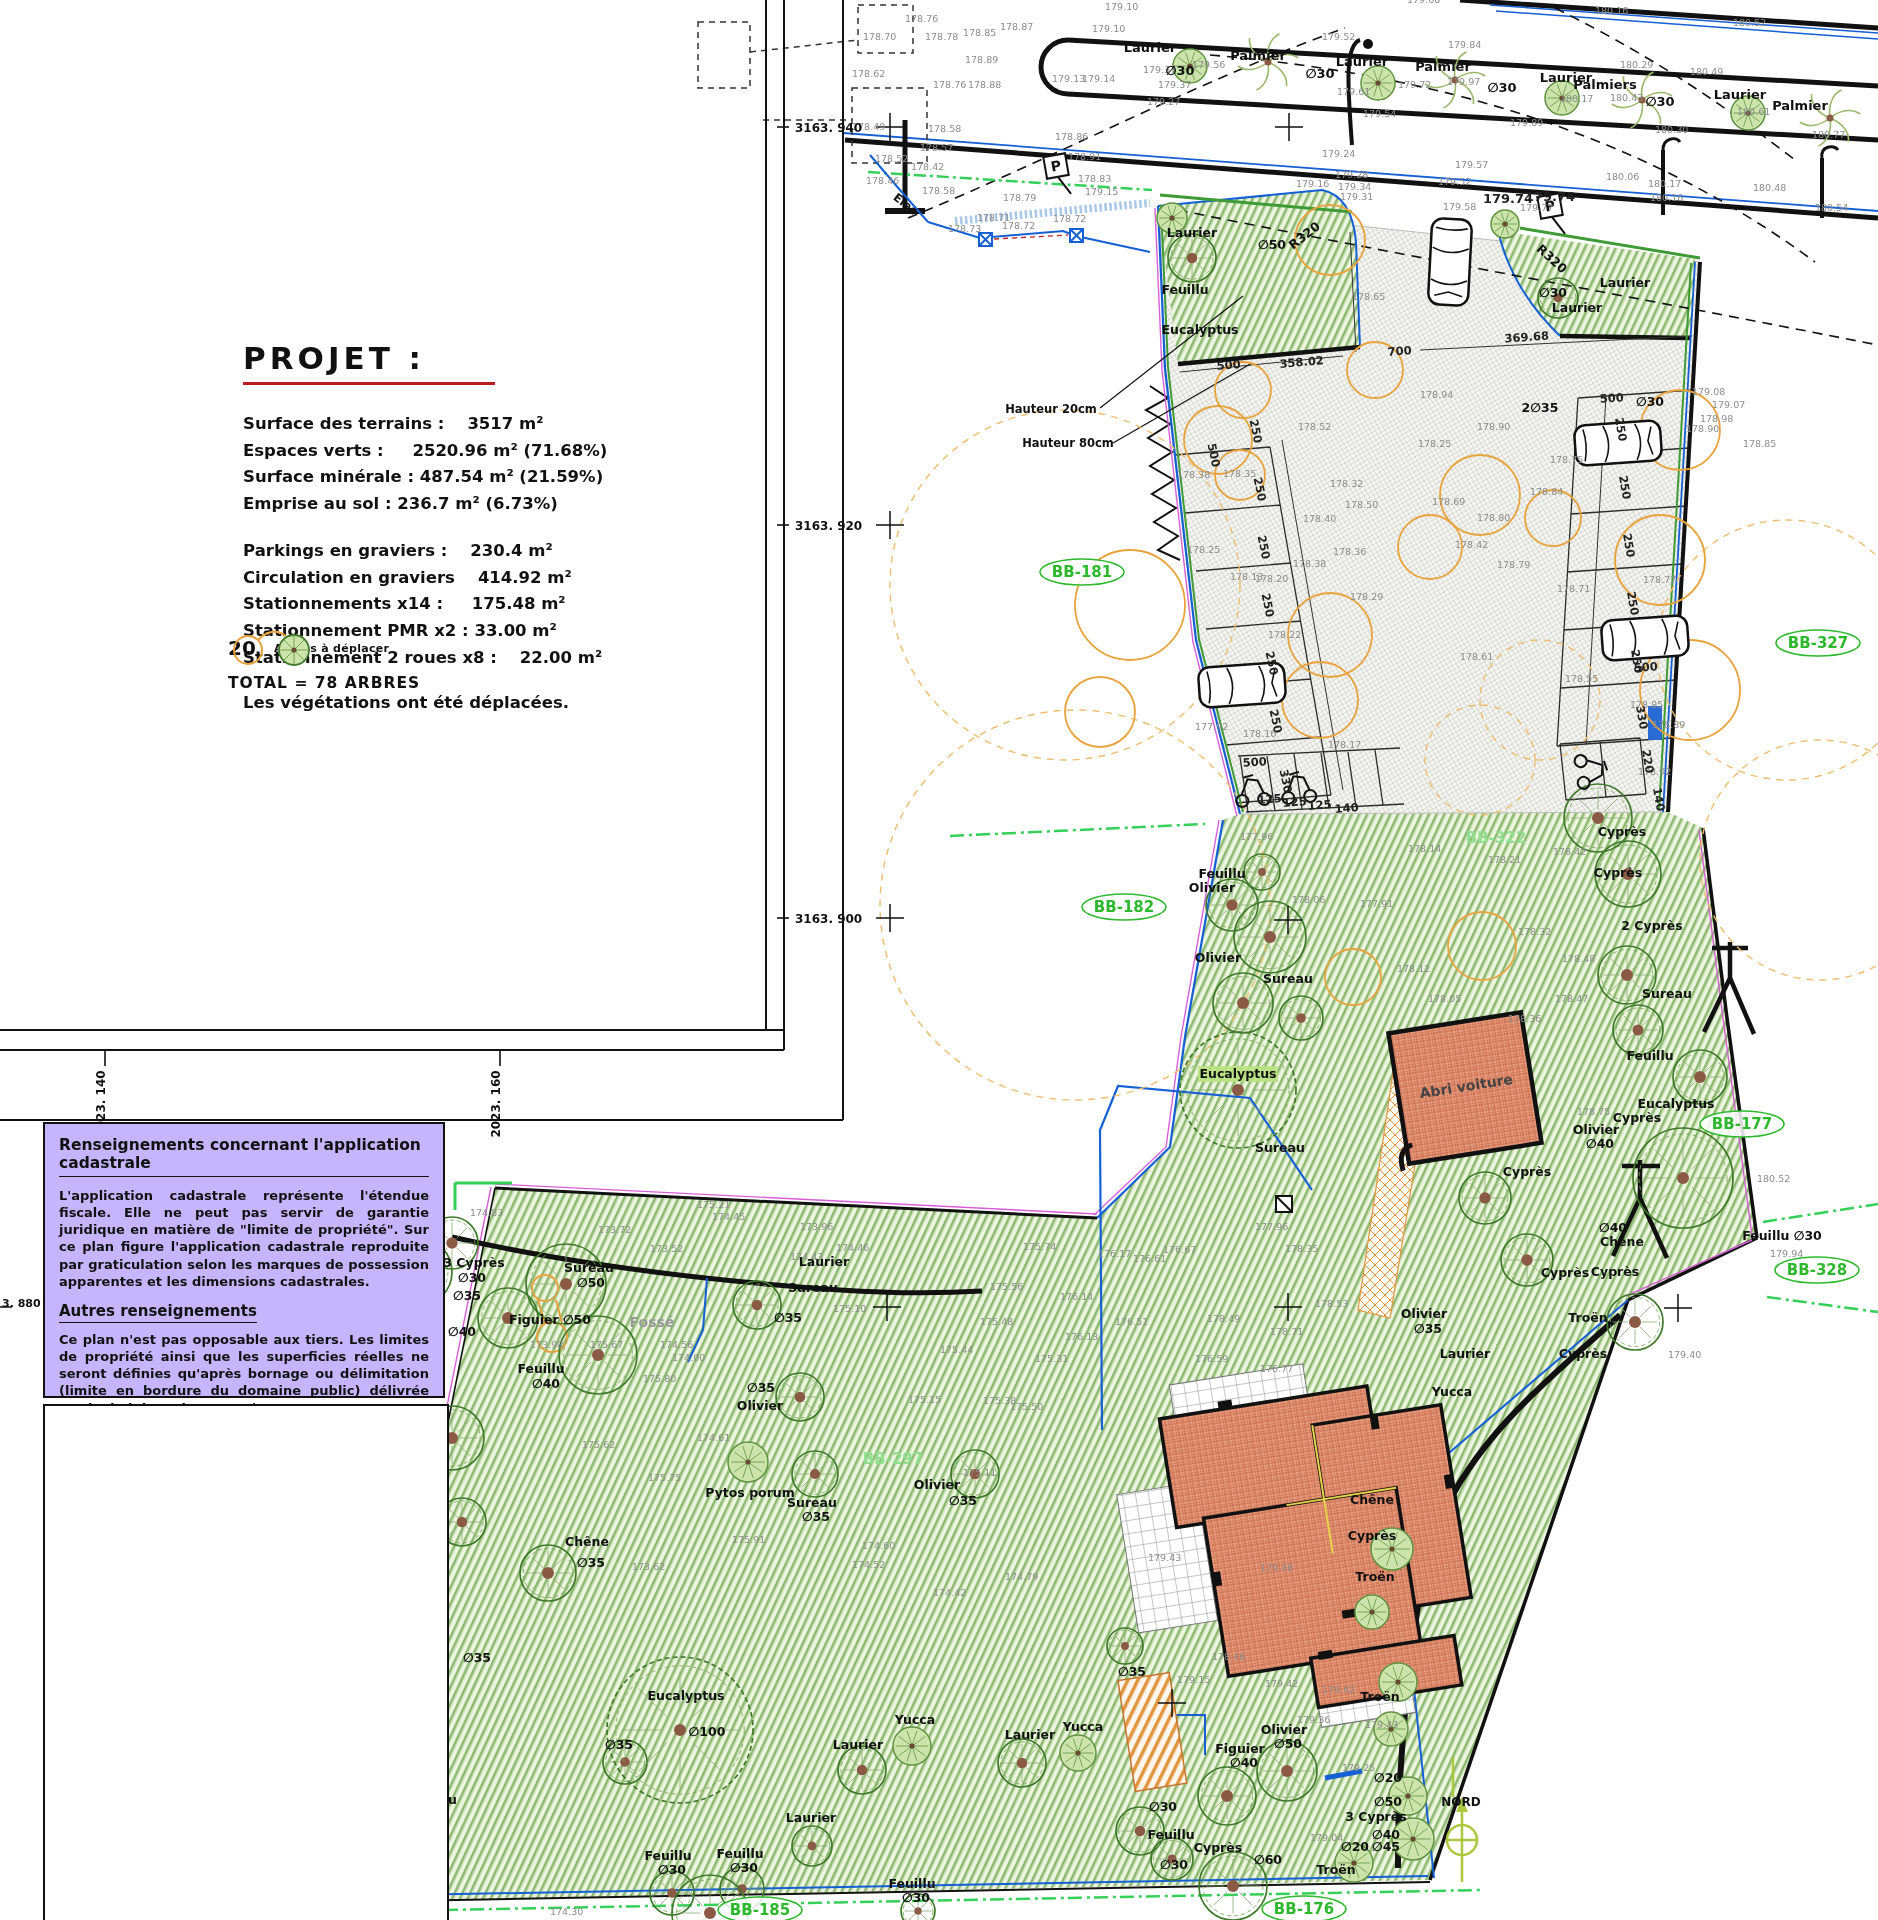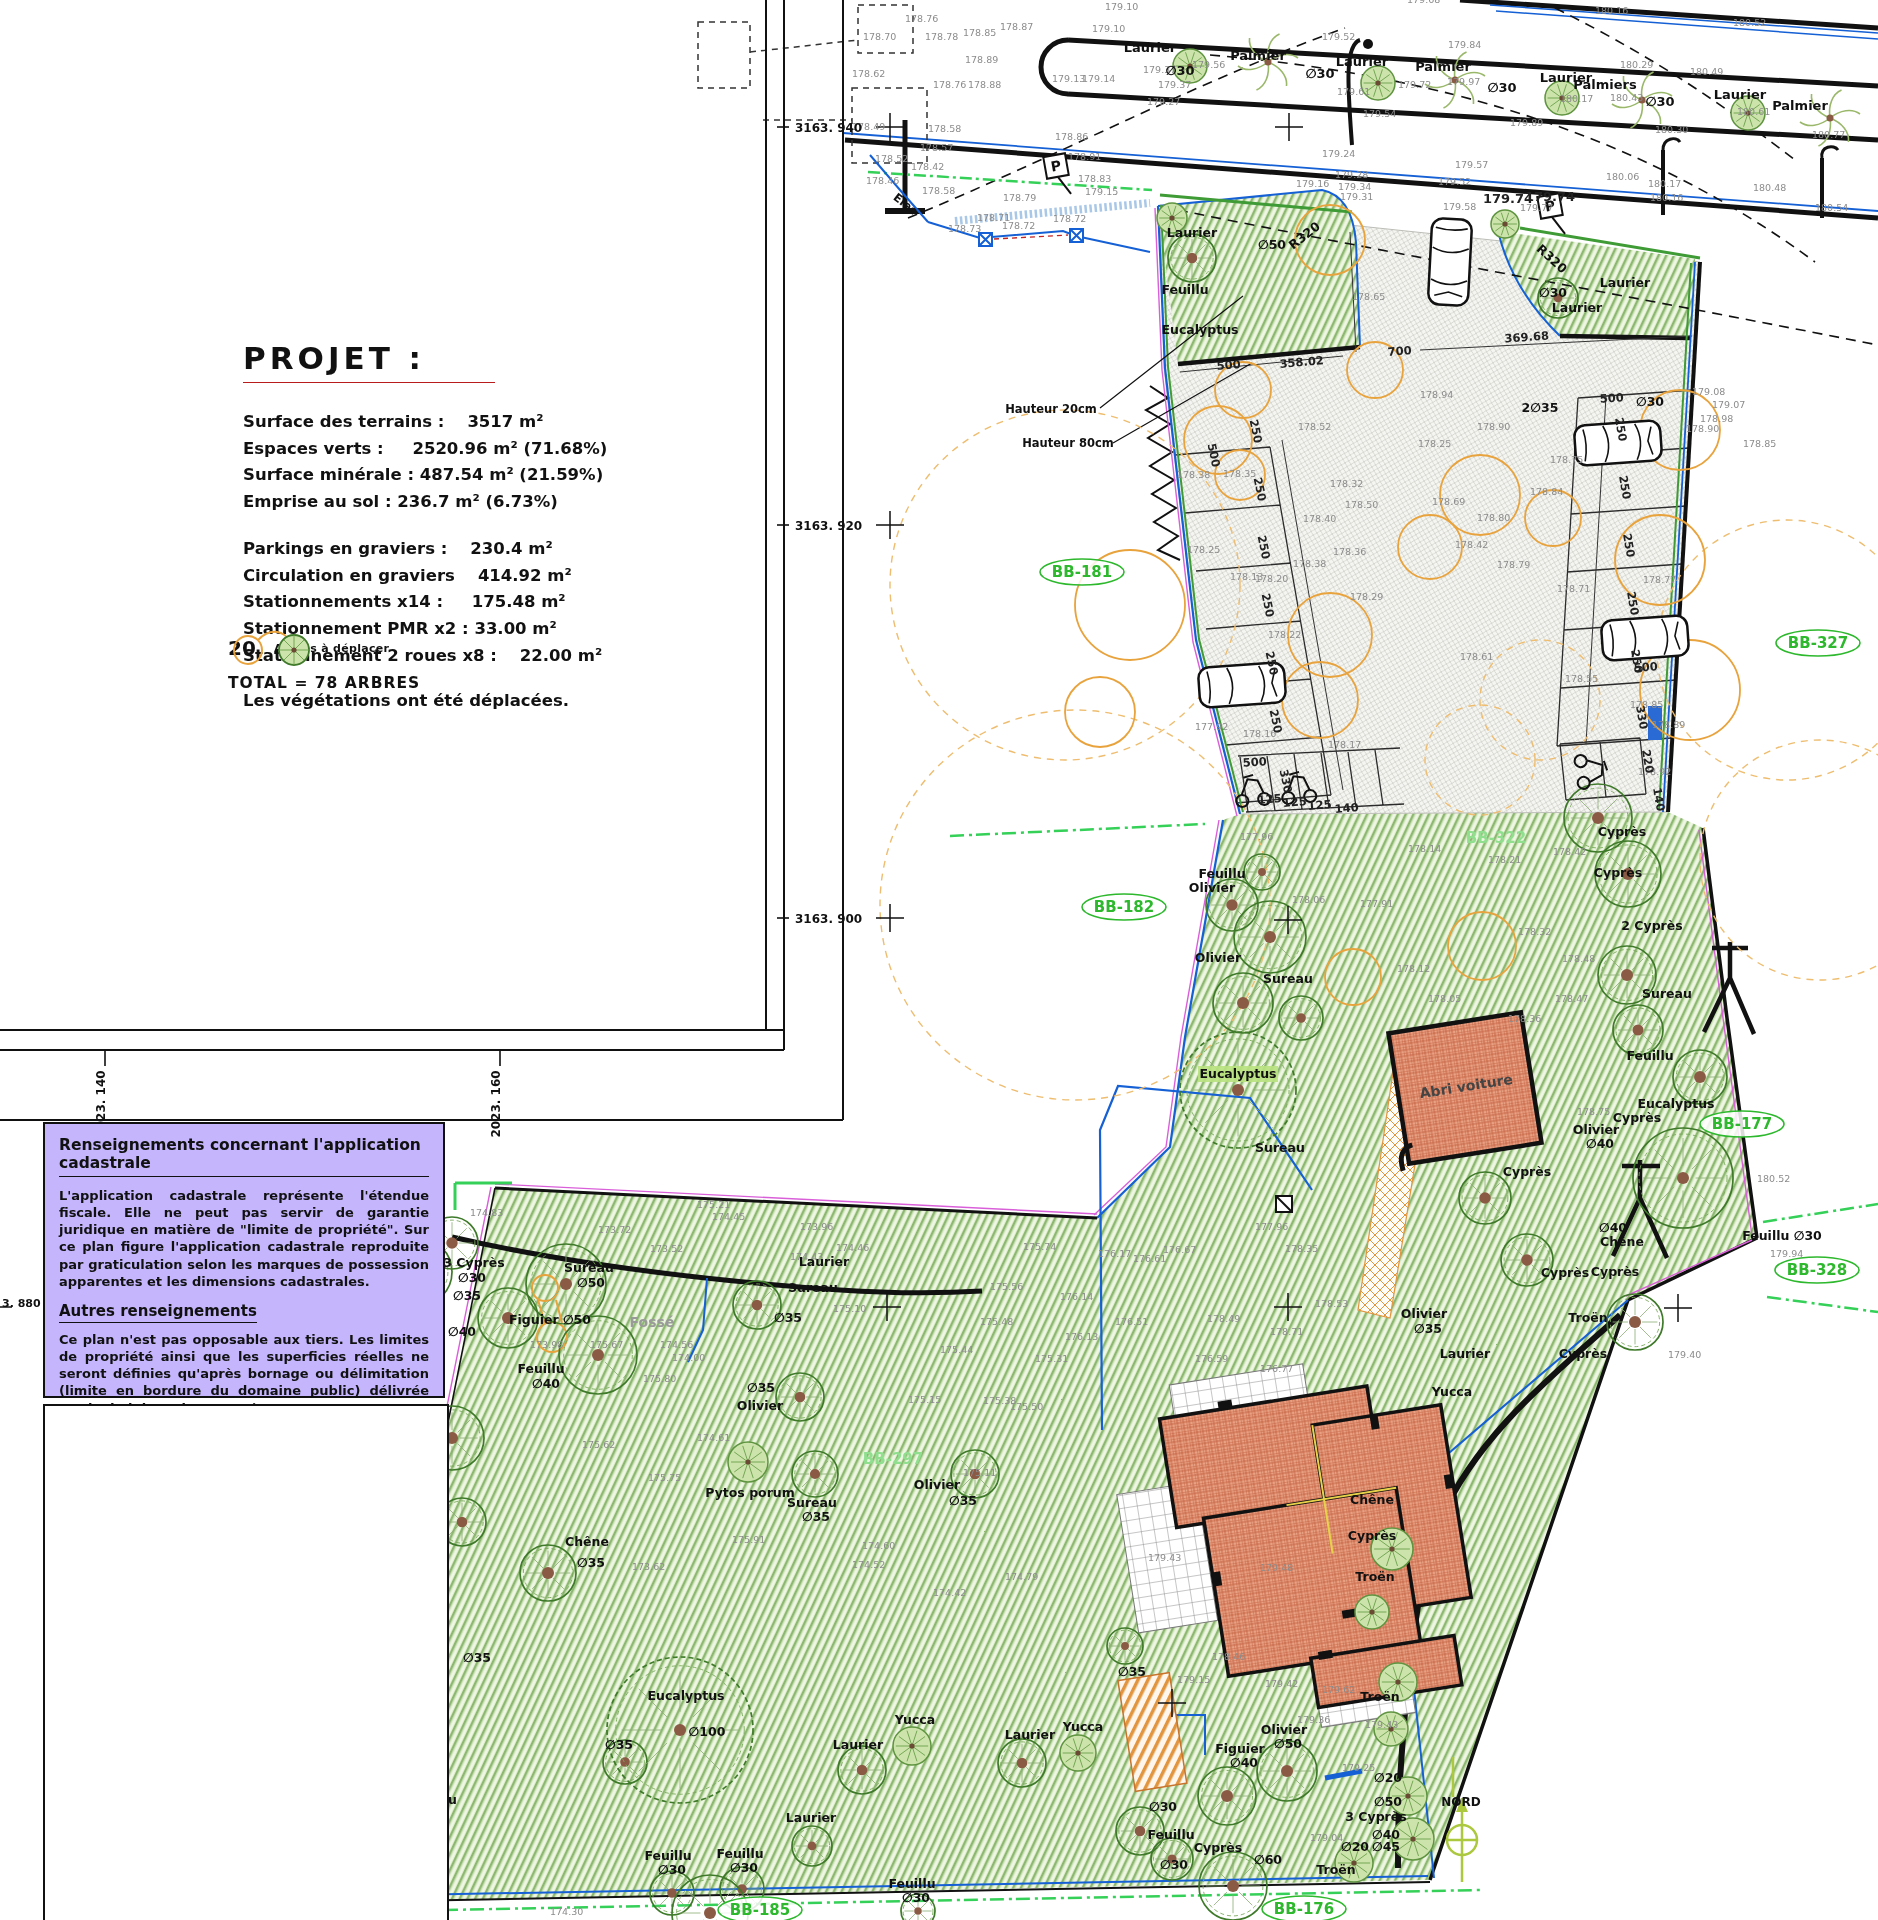--- a/index.html
+++ b/index.html
@@ -3,21 +3,21 @@
 <meta charset="utf-8">
 <style>
   html,body{margin:0;padding:0;background:#fff;}
   body{width:1878px;height:1920px;position:relative;overflow:hidden;
        font-family:"DejaVu Sans",sans-serif;color:#111;}
   #stage{position:absolute;inset:0;}
   svg{position:absolute;left:0;top:0;}
   
   .projet{position:absolute;left:243px;top:340px;width:460px;}
   .projet h1{font-size:31px;font-weight:700;letter-spacing:4px;margin:0 0 26px 0;
-             border-bottom:1px solid #b91c1c;display:inline-block;padding:0 70px 6px 0;}
+             border-bottom:3px solid #b91c1c;display:inline-block;padding:0 70px 6px 0;}
   .projet .line{font-size:16.5px;font-weight:600;line-height:1.62;white-space:pre;}
   .projet .gap{height:20px;}
   .projet .note{margin-top:22px;font-size:16.5px;font-weight:600;}
   
   .legend{position:absolute;left:228px;top:624px;width:420px;}
   .legend .row{display:flex;align-items:center;height:48px;}
   .legend .cnt{font-size:20px;font-weight:600;width:46px;text-align:left;}
   .legend .lab{font-size:11px;font-weight:700;letter-spacing:.3px;}
   .legend .total{font-size:15.5px;font-weight:700;margin-top:2px;margin-left:0px;letter-spacing:1px;}
   

